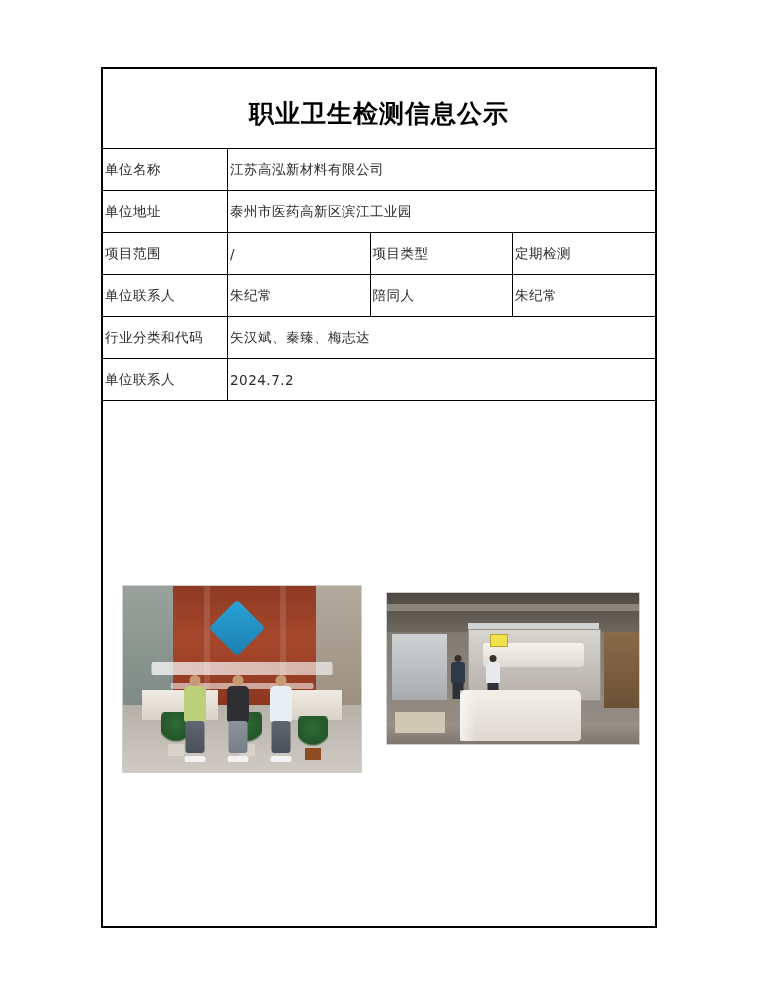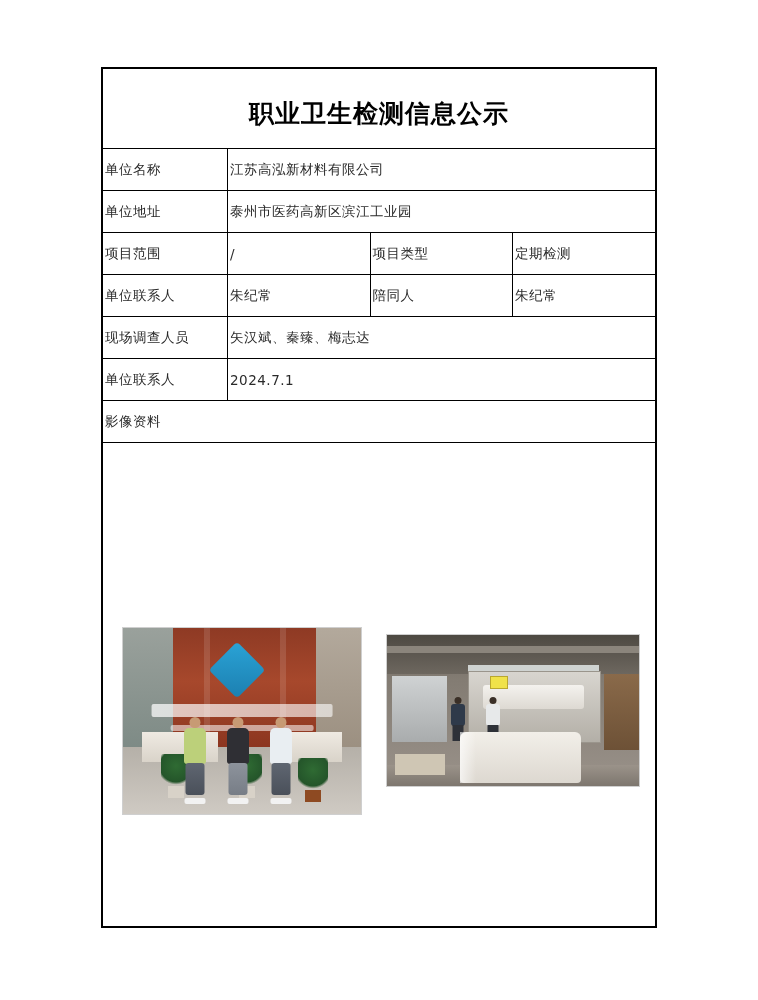--- a/index.html
+++ b/index.html
@@ -323,29 +323,26 @@
           <td class="vline-r">项目类型</td>
           <td>定期检测</td>
         </tr>
         <tr>
           <td class="label vline-r">单位联系人</td>
           <td class="vline-r">朱纪常</td>
           <td class="vline-r">陪同人</td>
           <td>朱纪常</td>
         </tr>
         <tr>
-          <td class="label vline-r">现场调查人员</td>
+          <td class="label vline-r">行业分类和代码</td>
           <td colspan="3">矢汉斌、秦臻、梅志达</td>
         </tr>
         <tr>
           <td class="label vline-r">单位联系人</td>
-          <td colspan="3">2024.7.1</td>
-        </tr>
-        <tr class="media-row">
-          <td colspan="4">影像资料</td>
+          <td colspan="3">2024.7.2</td>
         </tr>
       </tbody>
     </table>
 
     <div class="media-area">
 
       <div class="photo photo-left">
         <div class="lobby">
           <div class="wall-left"></div>
           <div class="wall-right"></div>

